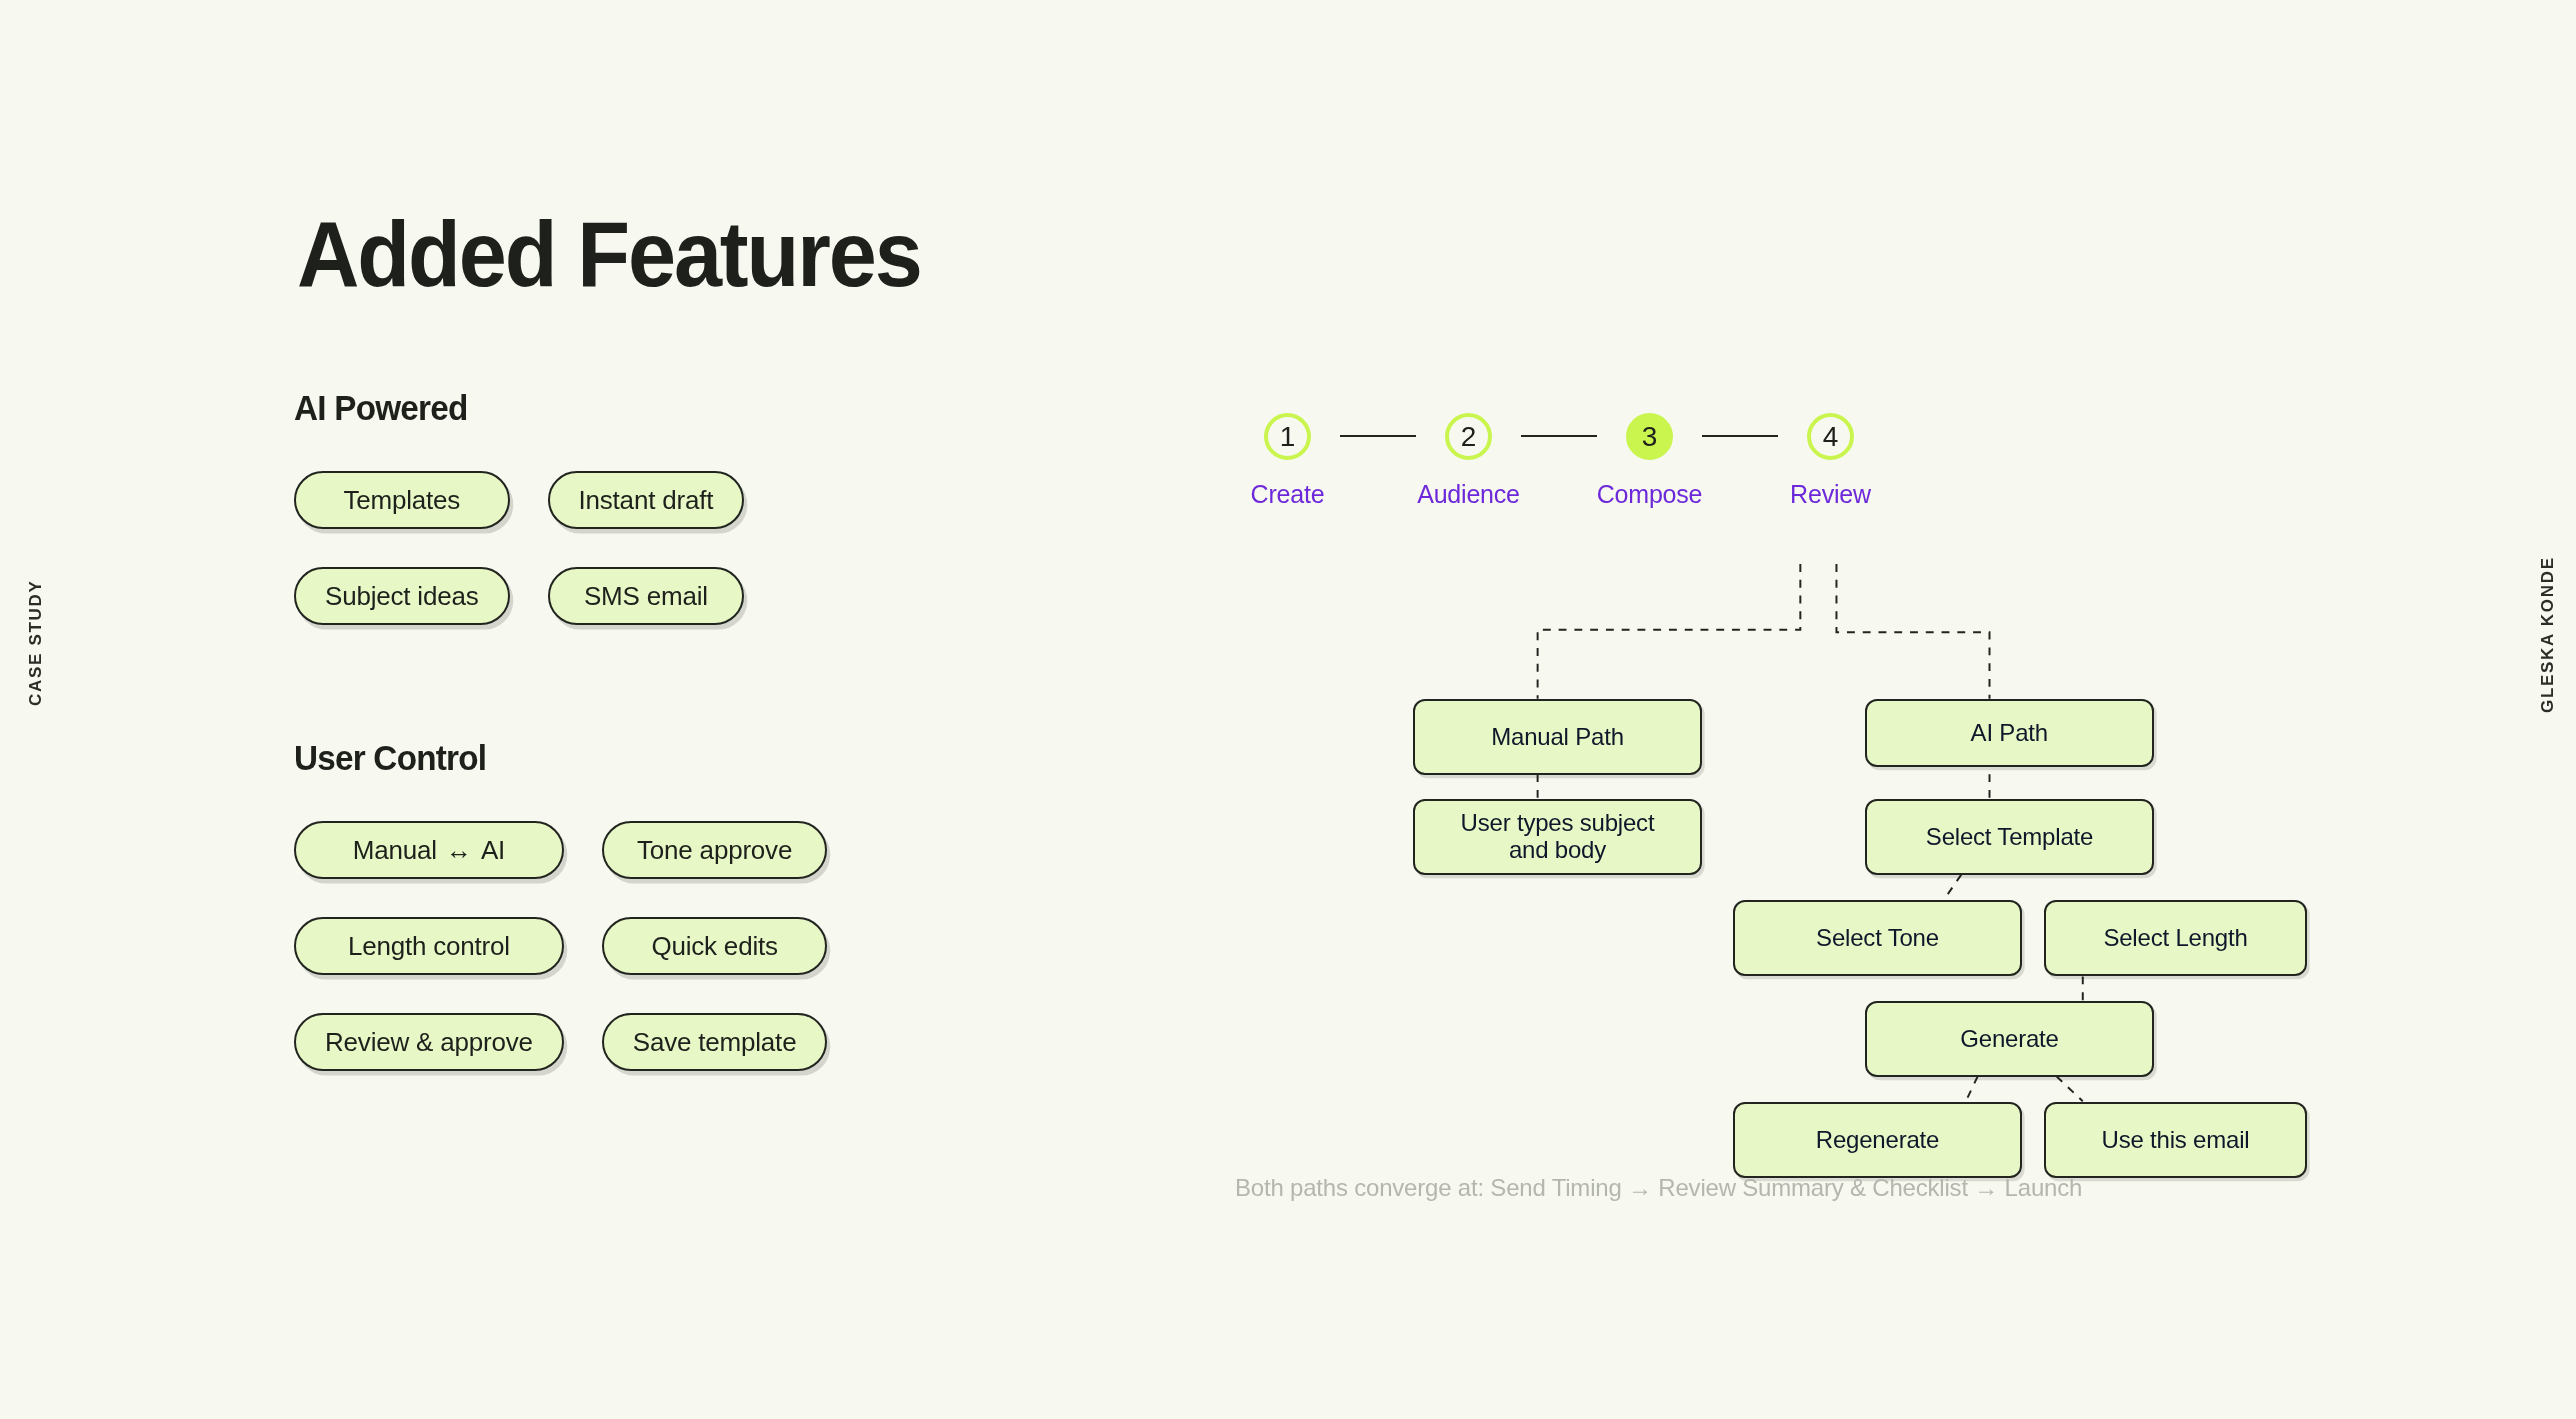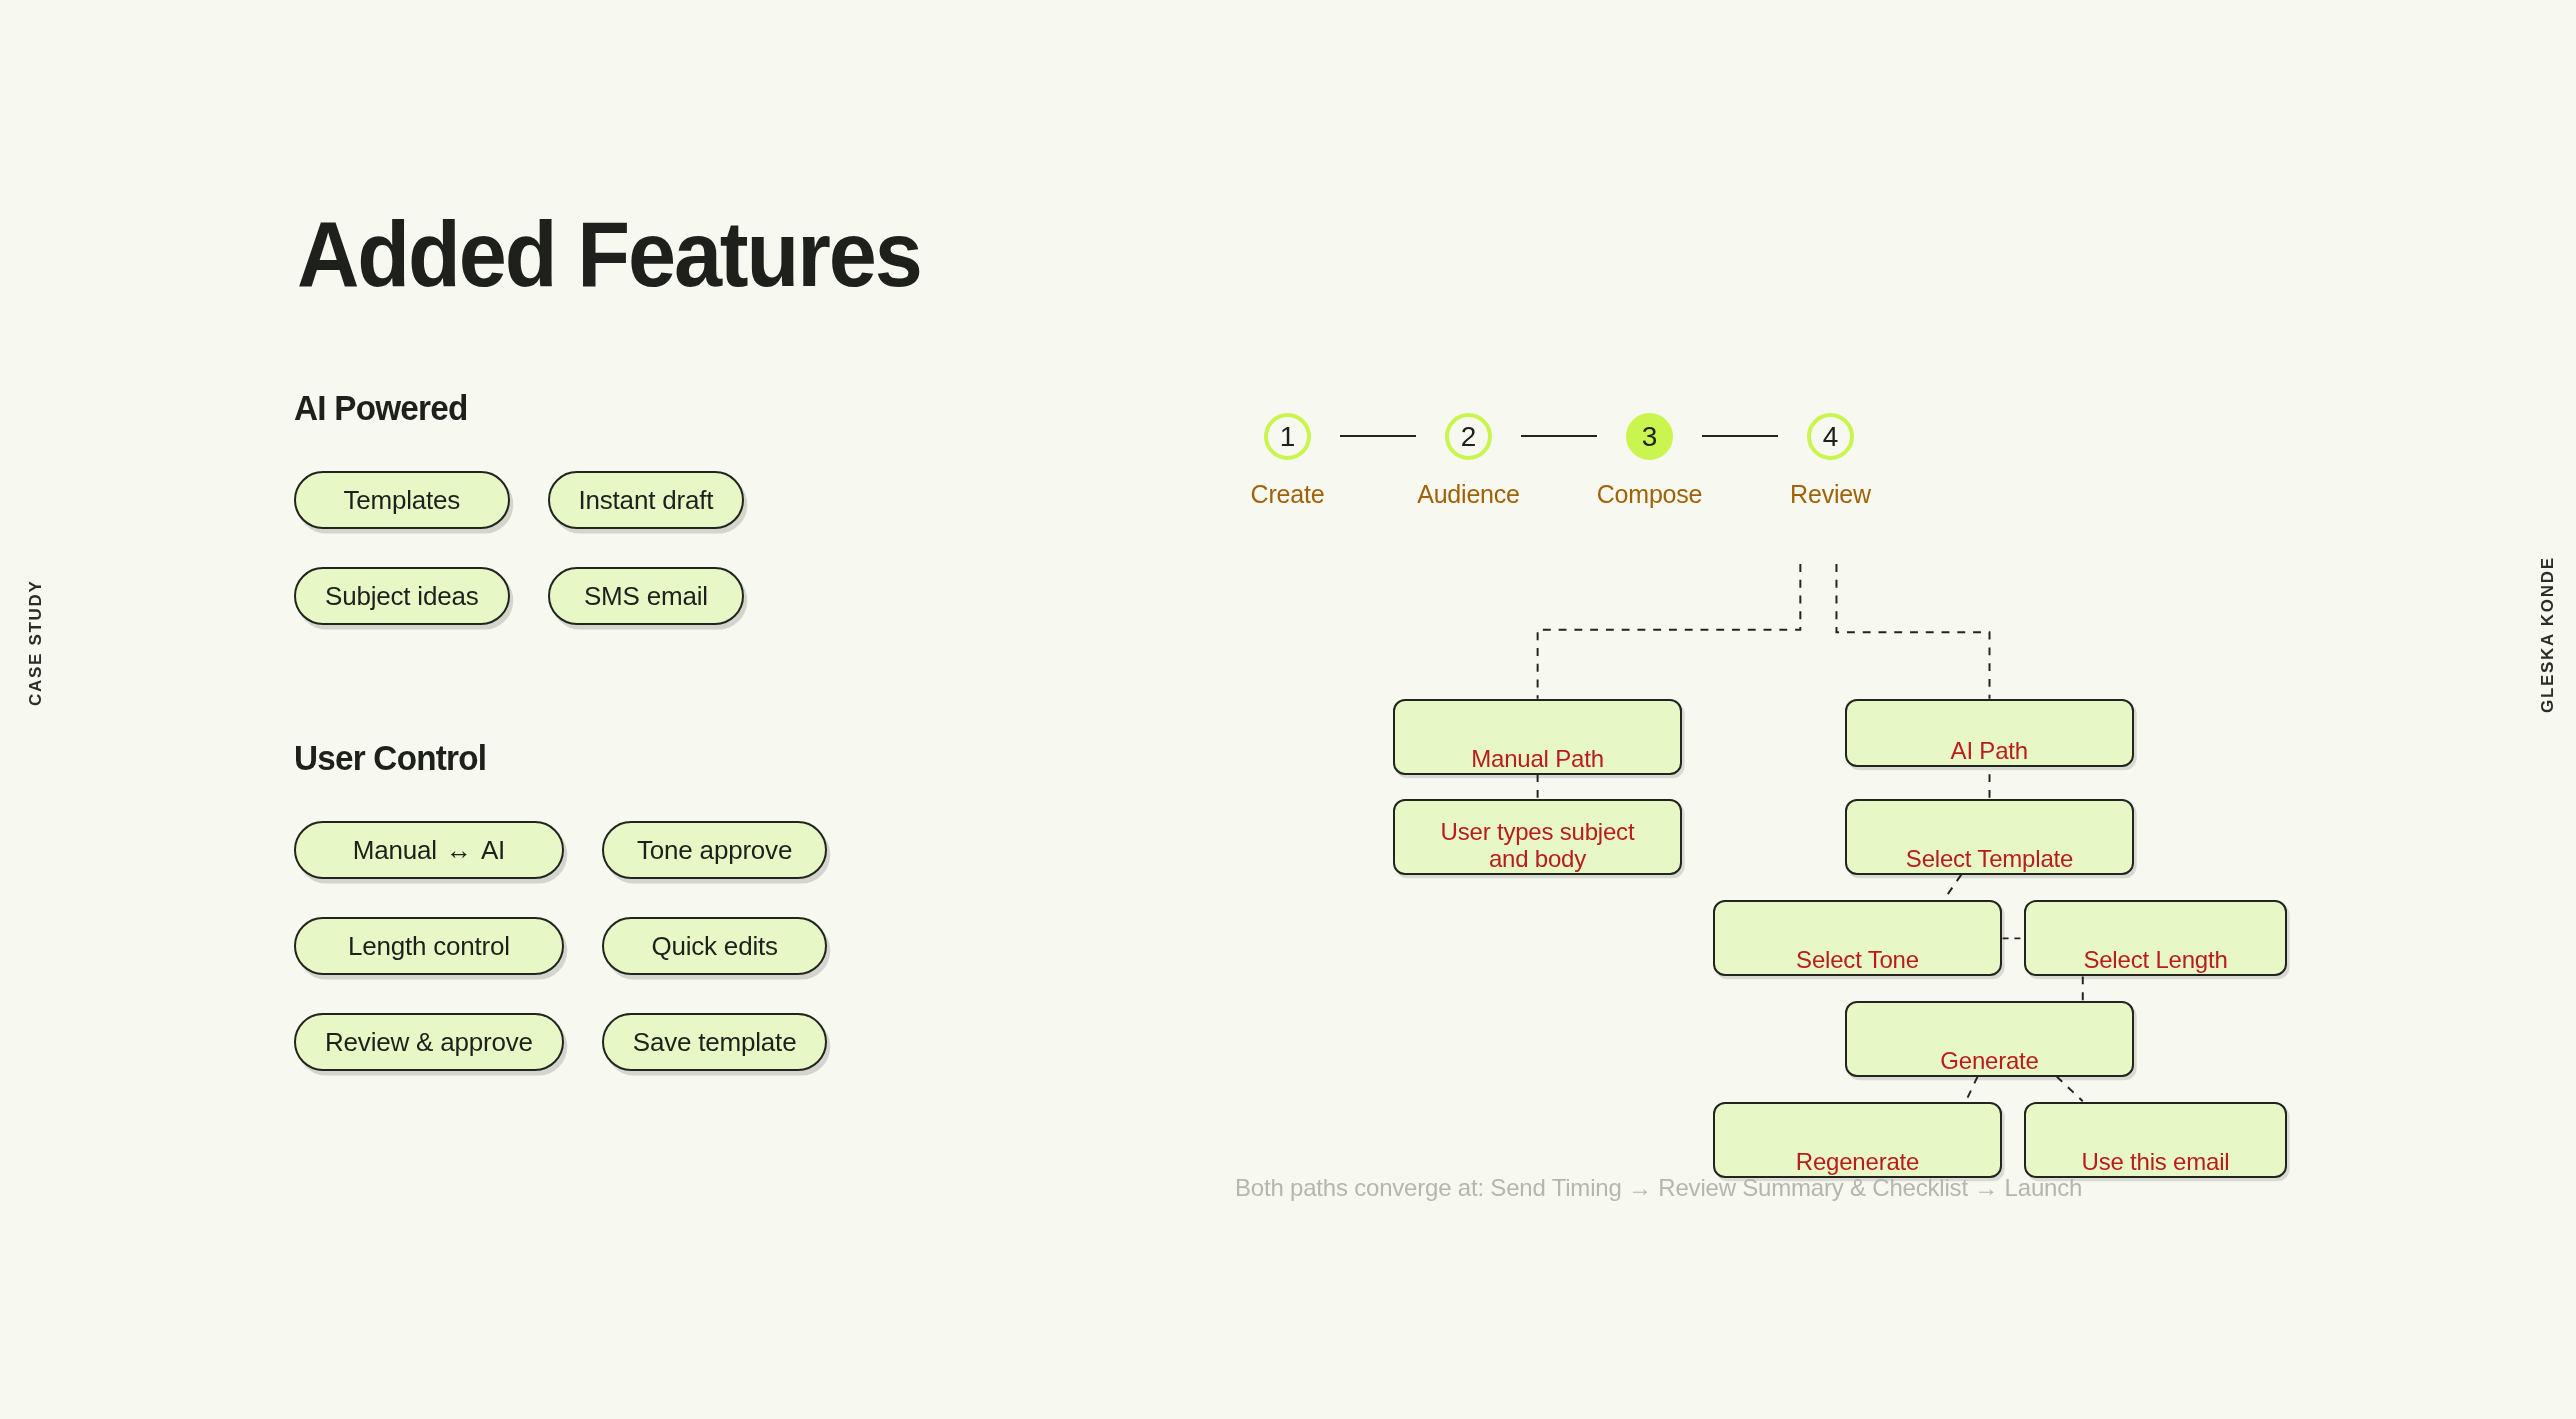--- a/index.html
+++ b/index.html
@@ -140,21 +140,21 @@
     color: #1e201c;
     box-sizing: border-box;
   }
   .step-circle.active {
     background: #c9f54e;
     border-color: #c9f54e;
   }
   .step-label {
     margin-top: 20px;
     font-size: 25px;
-    color: #a16207;
+    color: #6d28d9;
     letter-spacing: -0.2px;
     white-space: nowrap;
   }
   .step-connector {
     flex: none;
     width: 76px;
     height: 2px;
     background: #22241f;
     margin-top: 22.3px;
   }
@@ -173,30 +173,31 @@
     top: 0;
     width: 1065px;
     height: 578px;
   }
   .flow-box {
     position: absolute;
     background: #e7f8c6;
     border: 2px solid #22241f;
     border-radius: 12px;
     display: flex;
-    align-items: flex-end;
+    align-items: center;
     justify-content: center;
     text-align: center;
     font-size: 24px;
-    color: #b91c1c;
+    color: #0f172a;
     letter-spacing: -0.2px;
     box-shadow: 2.6px 3.3px 0 rgba(34,36,31,0.14);
     box-sizing: border-box;
     line-height: 1.12;
     padding: 0 10.5px;
+    margin-left: 20px;
   }
 
   
   #flow-caption {
     position: absolute;
     left: 0;
     top: 761px;
     font-size: 24px;
     color: #b4b7ae;
     letter-spacing: -0.2px;

